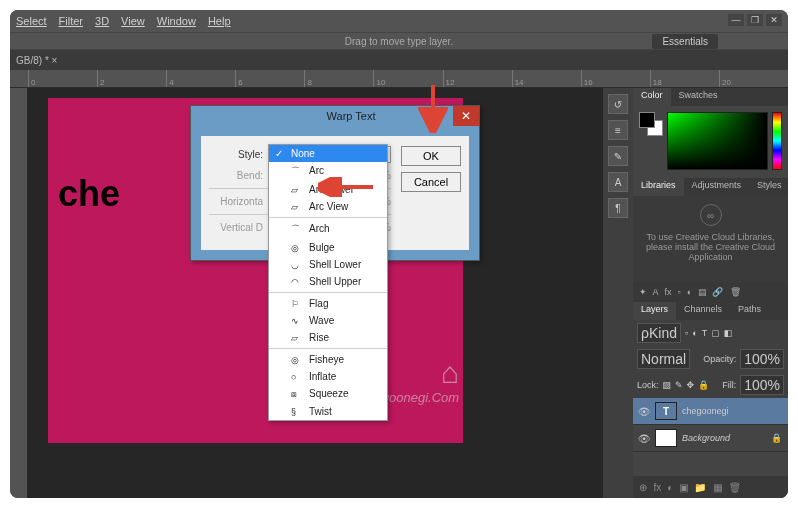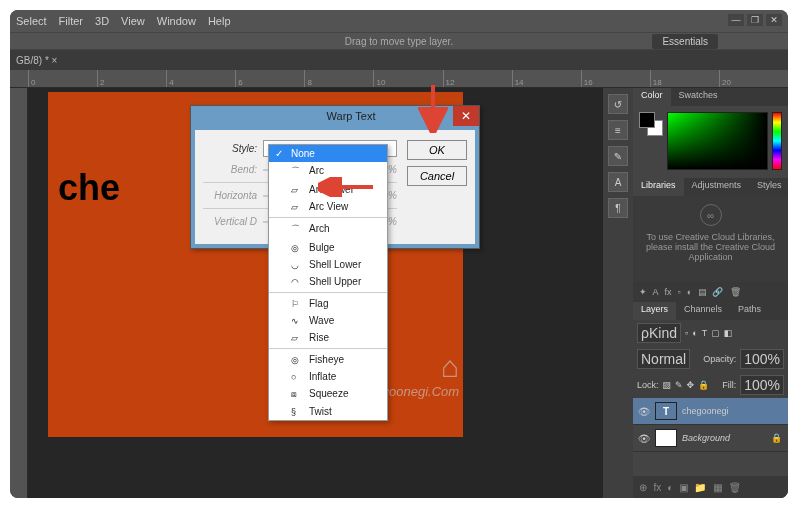--- a/index.html
+++ b/index.html
@@ -1,31 +1,31 @@
 <!DOCTYPE html>
 <html><head>
 <meta charset="utf-8">
 <style>
 * { margin: 0; padding: 0; box-sizing: border-box; font-family: Tahoma, Arial, sans-serif; }
 body { background: #fff; width: 798px; height: 508px; position: relative; overflow: hidden; }
 .app { position: absolute; top: 10px; left: 10px; right: 10px; bottom: 10px; background: #535353; border-radius: 8px; overflow: hidden; }
 .menubar { background: #535353; color: #d0d0d0; height: 22px; display: flex; align-items: center; padding: 0 6px; font-size: 11px; gap: 12px; }
-.menubar span { cursor: default; }
+.menubar span { cursor: default; text-decoration: underline; }
 .win-controls { position: absolute; right: 6px; top: 4px; display: flex; gap: 3px; }
 .win-controls div { width: 16px; height: 12px; background: #444; color: #ccc; font-size: 9px; display: flex; align-items: center; justify-content: center; }
 .toolbar-msg { background: #535353; color: #aaa; font-size: 10px; height: 18px; display: flex; align-items: center; justify-content: center; border-top: 1px solid #444; border-bottom: 1px solid #444; }
 .essentials { position: absolute; right: 70px; top: 24px; background: #3a3a3a; color: #ccc; font-size: 10px; padding: 2px 10px; border-radius: 2px; }
 .tab-bar { background: #3a3a3a; height: 20px; display: flex; align-items: center; padding: 0 6px; color: #bbb; font-size: 10px; }
 .ruler-h { background: #535353; height: 18px; position: relative; border-bottom: 1px solid #2a2a2a; overflow: hidden; }
 .ruler-h .ticks { position: absolute; left: 18px; right: 0; top: 0; height: 100%; display: flex; color: #999; font-size: 8px; }
 .ruler-h .ticks span { flex: 1; border-left: 1px solid #777; padding-left: 2px; height: 100%; display: flex; align-items: flex-end; }
 .main-area { display: flex; height: calc(100% - 78px); }
 .ruler-v { width: 18px; background: #535353; border-right: 1px solid #2a2a2a; }
 .canvas-area { flex: 1; background: #262626; position: relative; overflow: hidden; }
-.canvas { position: absolute; top: 4px; left: 20px; width: 415px; height: 345px; background: #c2410c; }
+.canvas { position: absolute; top: 10px; left: 20px; width: 415px; height: 345px; background: #be185d; }
 .canvas-text { position: absolute; top: 75px; left: 10px; font-size: 36px; font-weight: 900; font-family: Arial Black, Arial, sans-serif; color: #000; }
 .side-tools { width: 30px; background: #3f3f3f; display: flex; flex-direction: column; gap: 6px; padding: 6px 4px; align-items: center; }
 .side-tools div { width: 20px; height: 20px; background: #535353; cursor: pointer; border: 1px solid #666; display: flex; align-items: center; justify-content: center; color: #ccc; font-size: 10px; }
 .panels { width: 155px; background: #444; display: flex; flex-direction: column; }
 .panel-tabs { display: flex; background: #383838; font-size: 9px; color: #bbb; height: 18px; }
 .panel-tabs span { padding: 2px 8px; cursor: default; }
 .panel-tabs .active { background: #444; color: #eee; }
 .color-panel { height: 72px; padding: 6px; position: relative; display: flex; gap: 4px; }
 .color-swatch { width: 24px; height: 24px; position: relative; }
 .color-swatch .fg { position: absolute; top: 0; left: 0; width: 16px; height: 16px; background: #000; border: 1px solid #888; }
@@ -41,21 +41,21 @@
 .layer-ctrl .spacer { flex: 1; }
 .layer-row { display: flex; align-items: center; gap: 5px; padding: 4px 5px; border-bottom: 1px solid #333; }
 .layer-row.selected { background: #5a7aa0; }
 .eye { width: 12px; height: 12px; display: flex; align-items: center; justify-content: center; color: #ccc; font-size: 10px; }
 .thumb { width: 22px; height: 18px; background: #fff; border: 1px solid #222; display: flex; align-items: center; justify-content: center; font-size: 10px; }
 .thumb.t { background: #5a7aa0; color: #fff; font-weight: bold; }
 .lock-icon { font-size: 9px; color: #ccc; }
 .dialog { position: absolute; top: 105px; left: 190px; width: 290px; background: #6a9cc5; border: 1px solid #555; box-shadow: 2px 2px 4px rgba(0,0,0,.3); z-index: 100; }
 .dialog-title { display: flex; align-items: center; justify-content: center; height: 20px; background: #6a9cc5; font-size: 11px; color: #222; position: relative; padding-left: 32px; }
 .dialog-close { position: absolute; right: 0; top: 0; width: 26px; height: 20px; background: #c0392b; color: #fff; font-size: 12px; display: flex; align-items: center; justify-content: center; cursor: pointer; }
-.dialog-body { background: #f0f0f0; margin: 4px; padding: 10px 8px; display: flex; gap: 10px; font-style: italic; }
+.dialog-body { background: #f0f0f0; margin: 10px; padding: 10px 8px; display: flex; gap: 10px; }
 .dialog-left { flex: 1; font-size: 10px; color: #333; }
 .style-row { display: flex; align-items: center; gap: 6px; margin-bottom: 6px; position: relative; }
 .style-row label { width: 54px; text-align: right; }
 .style-row .combo { flex: 1; background: #fff; border: 1px solid #999; padding: 2px 4px; font-size: 10px; cursor: pointer; position: relative; }
 .slider-row { display: flex; align-items: center; gap: 6px; margin: 7px 0; }
 .slider-row label { width: 54px; text-align: right; color: #999; }
 .slider-row .track { flex: 1; height: 2px; background: #ccc; }
 .slider-row .val { width: 22px; text-align: right; color: #999; }
 .slider-row .pct { color: #999; }
 .dialog-right { width: 60px; display: flex; flex-direction: column; gap: 6px; }

